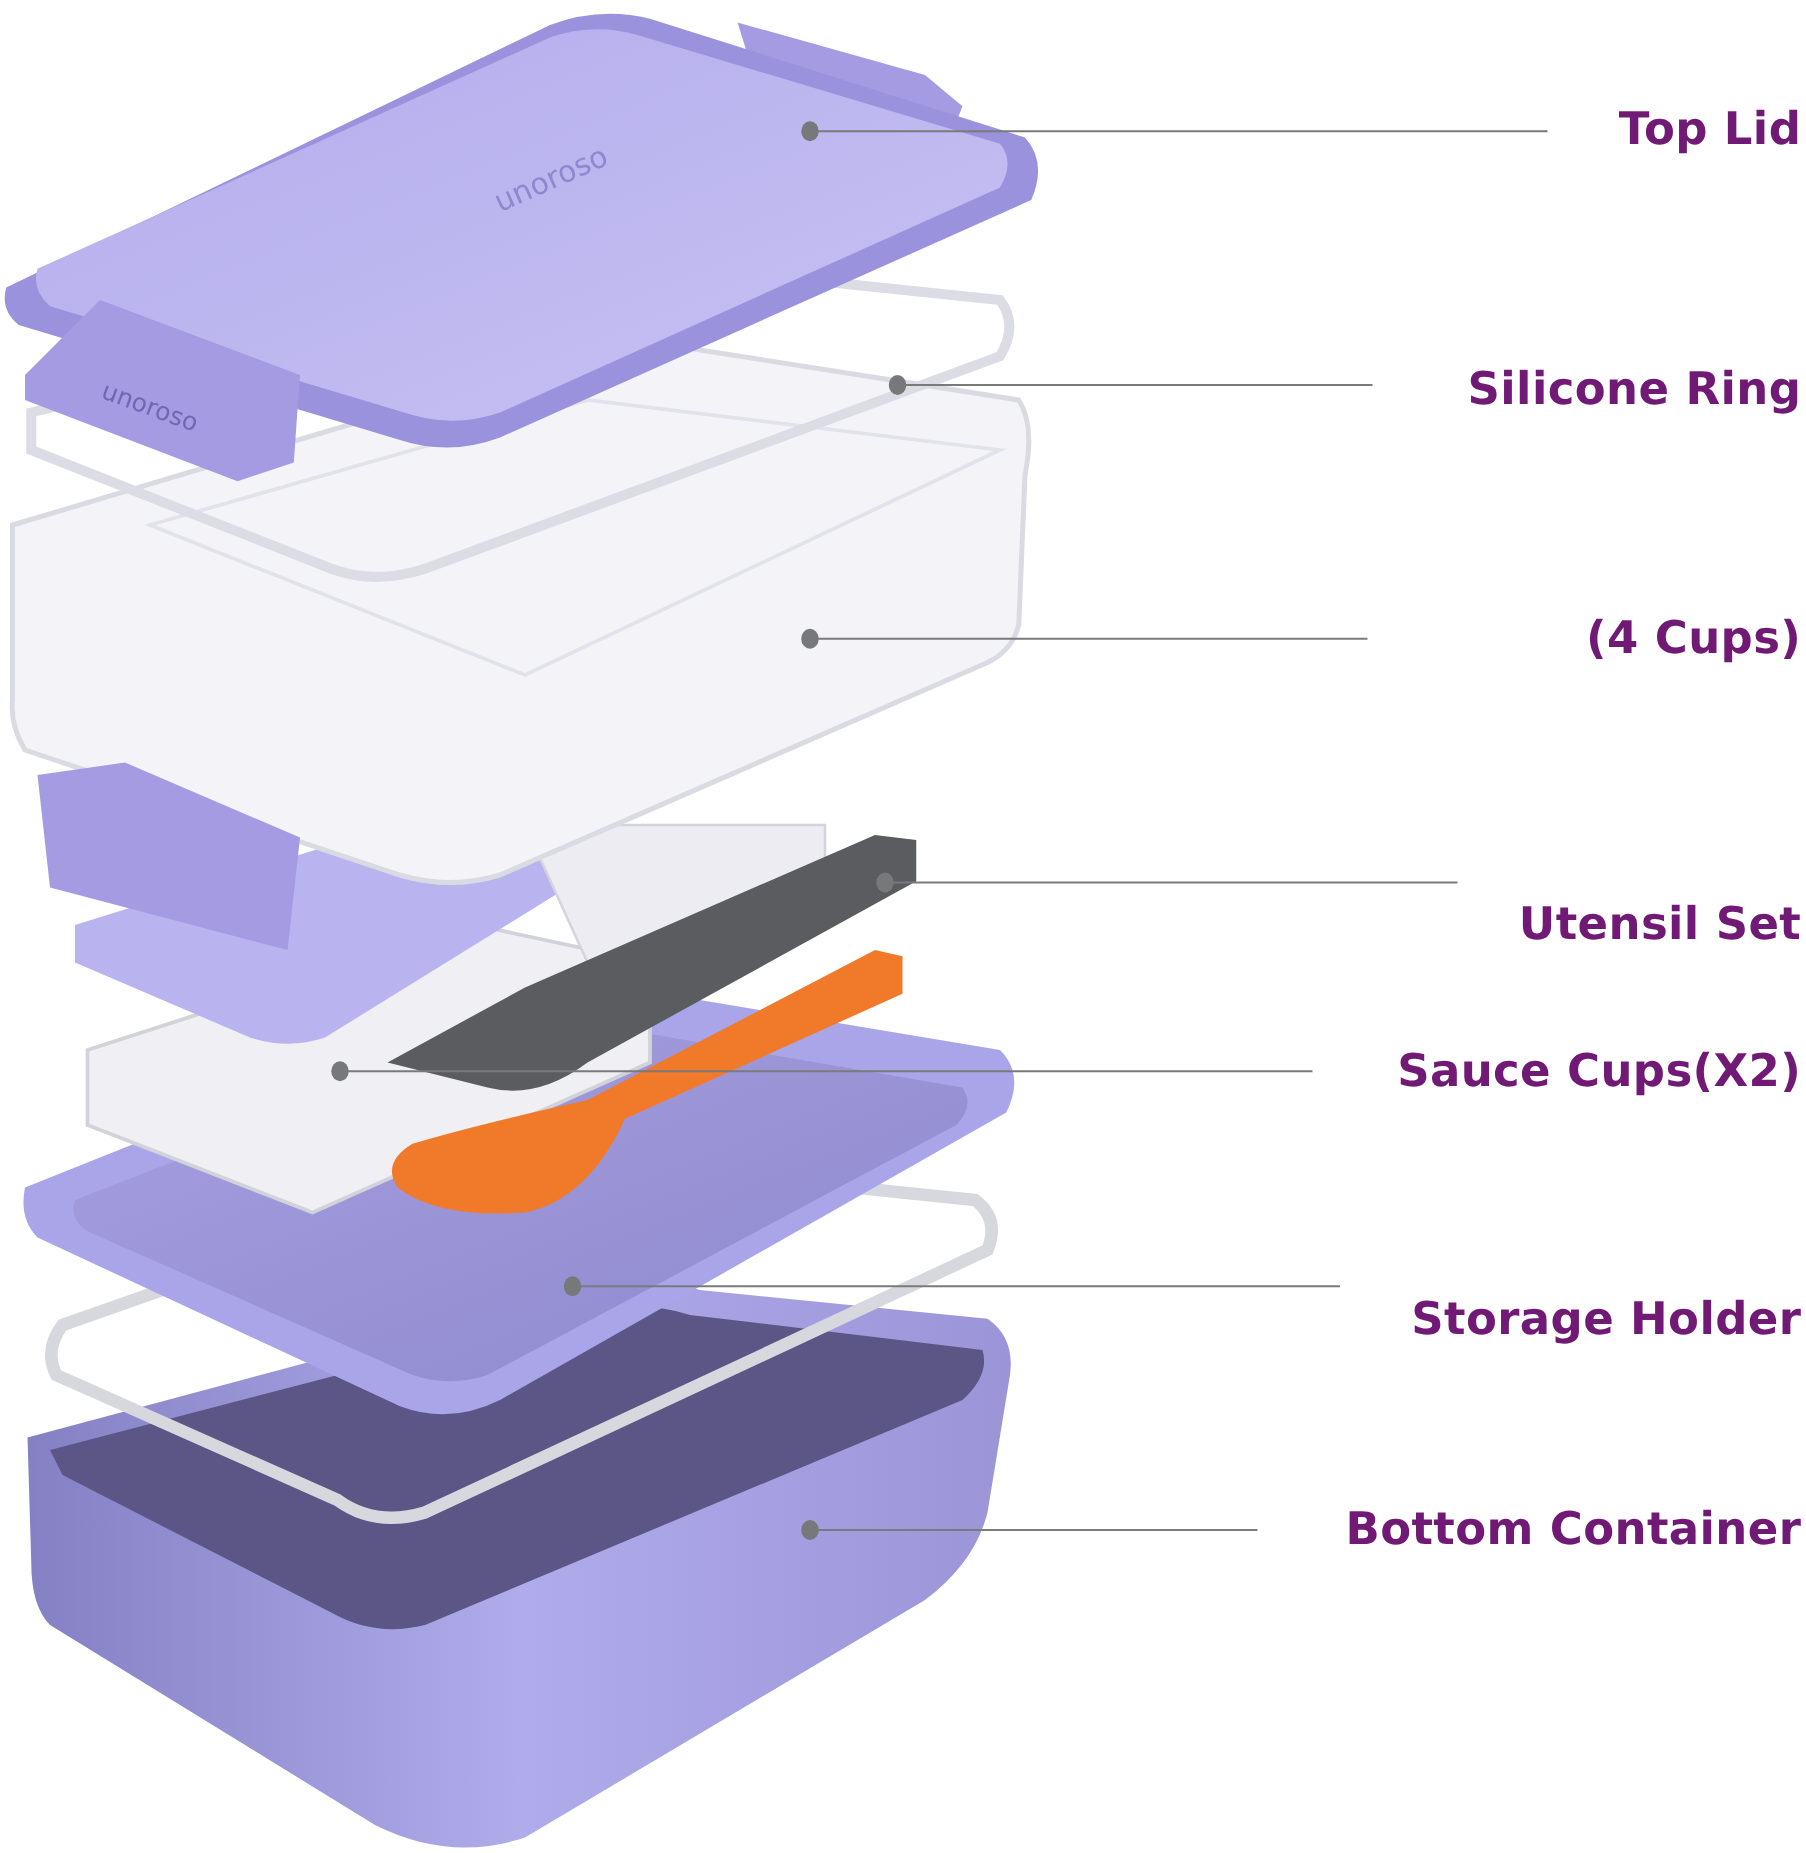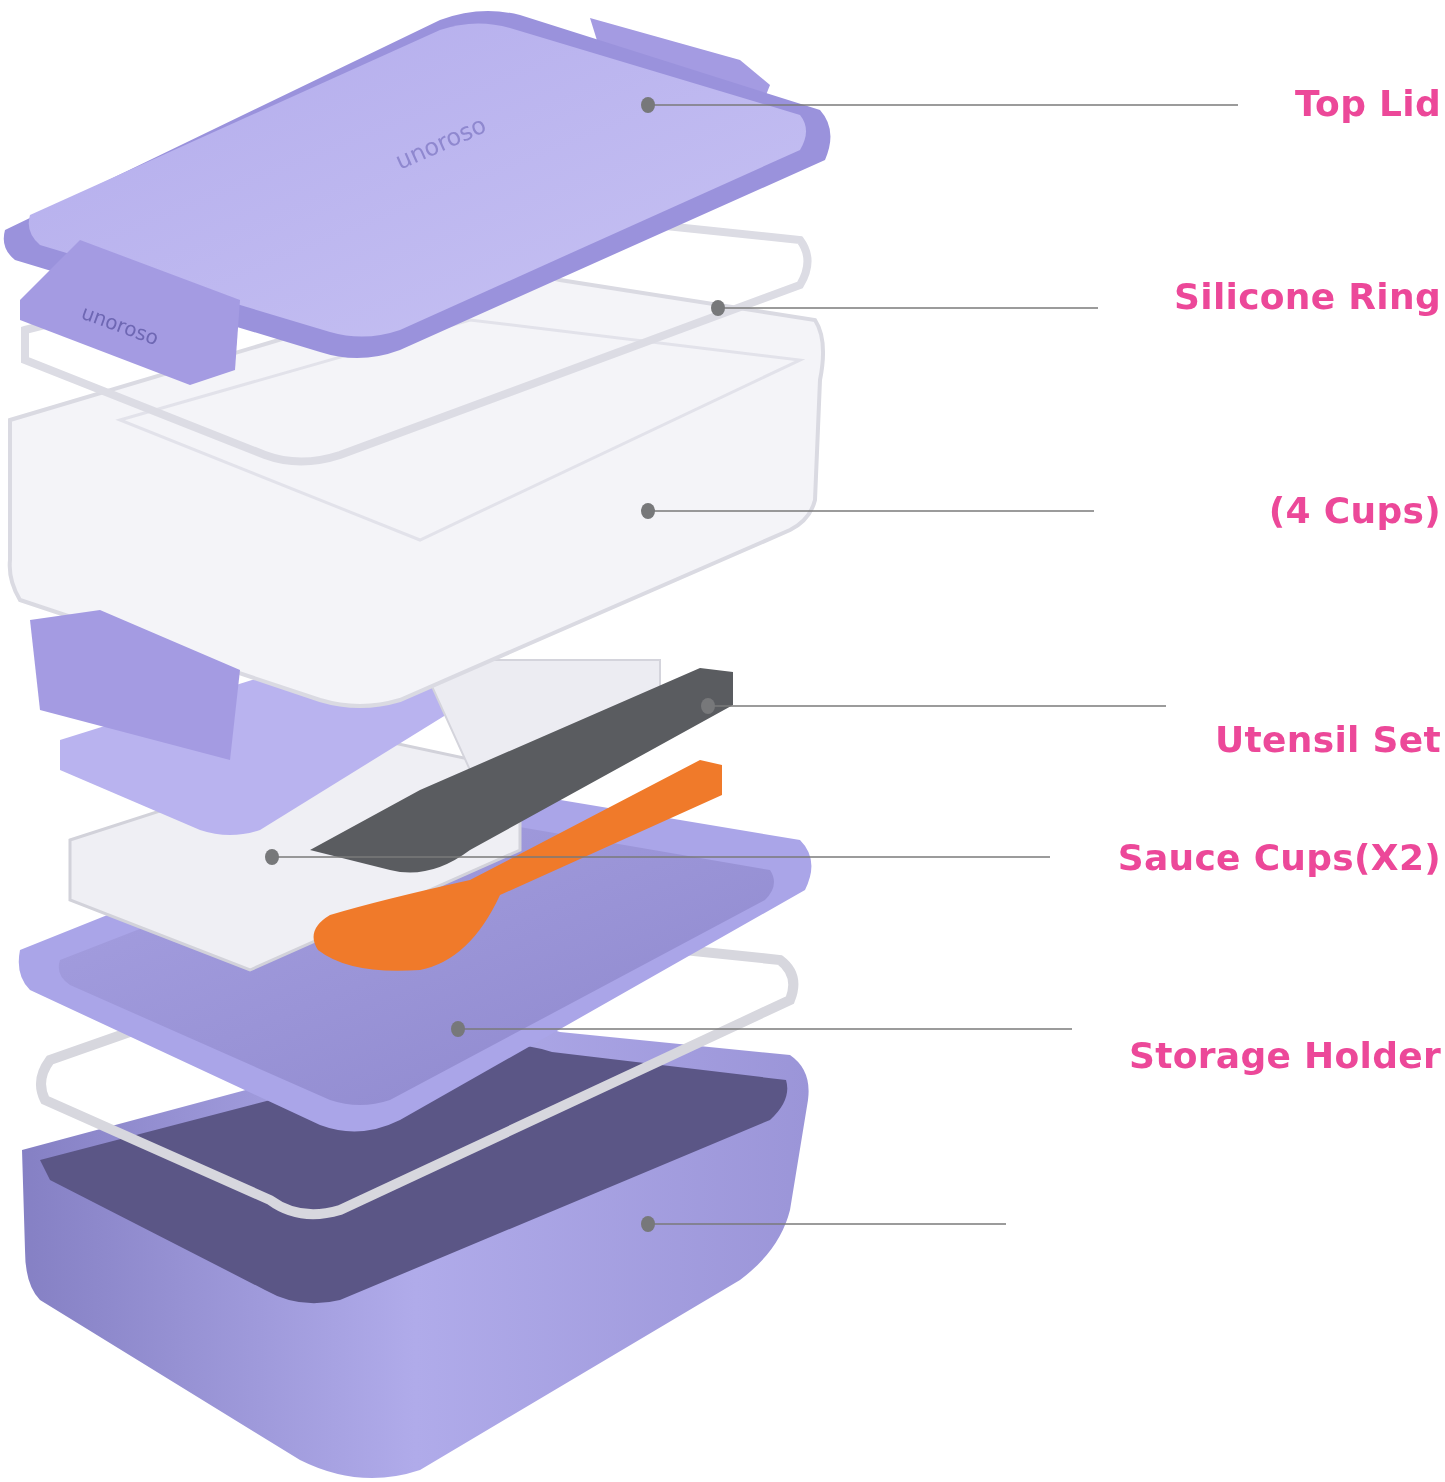--- a/index.html
+++ b/index.html
@@ -1,19 +1,19 @@
 <!DOCTYPE html>
 <html><head>
 <meta charset="utf-8">
 <style>
   html, body { margin: 0; padding: 0; background: #ffffff; }
   body { width: 1445px; height: 1482px; position: relative; overflow: hidden;
          font-family: "DejaVu Sans", "Liberation Sans", sans-serif; }
   #art { position: absolute; left: 0; top: 0; width: 1445px; height: 1482px; }
-  .label { position: absolute; right: 4px; text-align: right; color: #ec4899;
+  .label { position: absolute; right: 4px; text-align: right; color: #701a75;
            font-weight: bold; font-size: 36px; line-height: 64px; letter-spacing: 0.3px;
            font-family: "DejaVu Sans", sans-serif; }
   .label span { display: block; }
 </style>
 </head>
 <body>
 
 <svg id="art" viewBox="0 0 1445 1482" xmlns="http://www.w3.org/2000/svg">
   <defs>
     <linearGradient id="lidG" x1="0" y1="0" x2="1" y2="1">
@@ -86,30 +86,31 @@
       <ellipse cx="458" cy="1029" rx="7" ry="8" fill="#77787a"></ellipse>
       <line x1="648" y1="1224" x2="1006" y2="1224" stroke="#7a7a7a" stroke-width="1.6"></line>
       <ellipse cx="648" cy="1224" rx="7" ry="8" fill="#77787a"></ellipse>
     </g>
 </svg>
 
 <div id="labels">
     <div class="label" style="top: 72px;">
       <span>Top Lid</span>
     </div>
-    <div class="label" style="top: 265px;">
+    <div class="label" style="top: 280px;">
       <span>Silicone Ring</span>
     </div>
     <div class="label" style="top: 479px;">
       <span>(4 Cups)</span>
     </div>
     <div class="label" style="top: 708px;">
       <span>Utensil Set</span>
     </div>
     <div class="label" style="top: 826px; margin-left: 32px;">
       <span>Sauce Cups(X2)</span>
     </div>
     <div class="label" style="top: 1024px;">
       <span>Storage Holder</span>
     </div>
     <div class="label" style="top: 1192px;">
+      <span>Bottom Container</span>
     </div>
   </div>
 
 </body></html>

